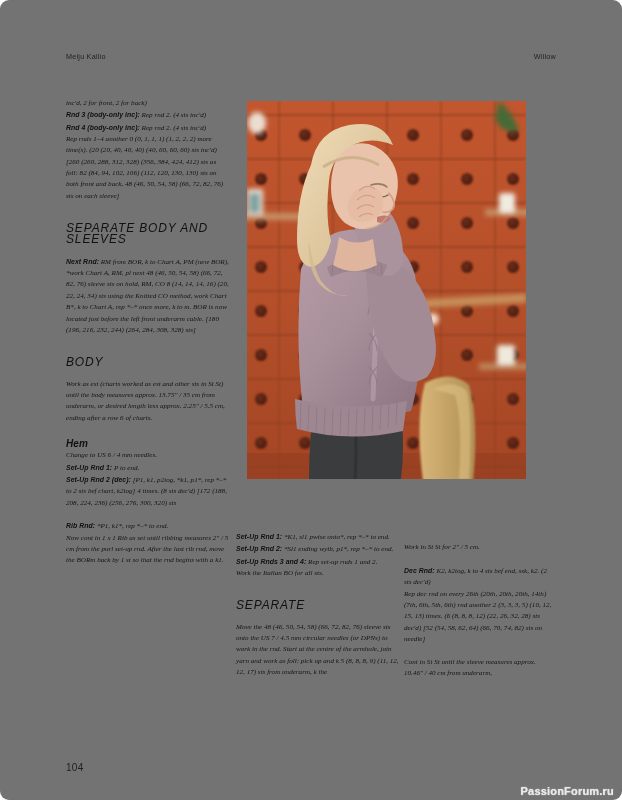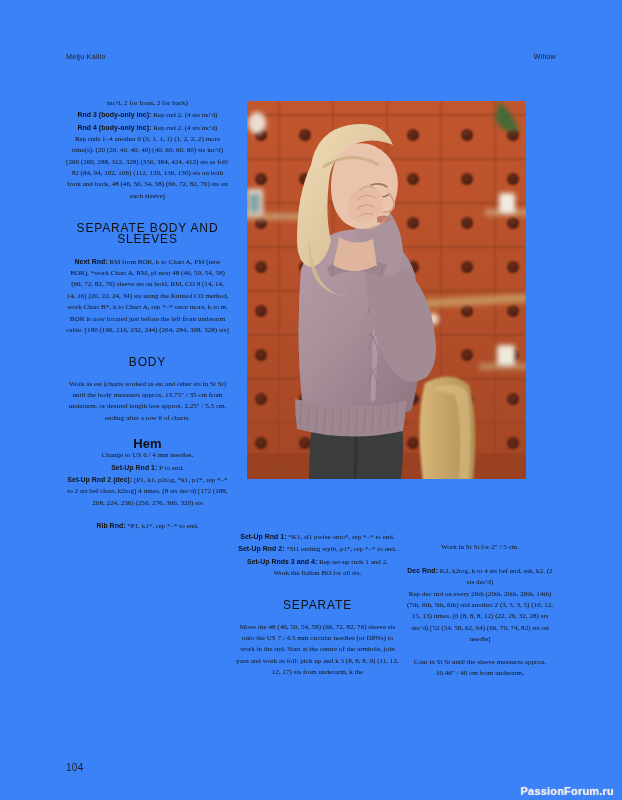--- a/index.html
+++ b/index.html
@@ -14,21 +14,22 @@
     position: relative;
     overflow: hidden;
     font-family: "Liberation Serif", serif;
     color: #1c1c1c;
     -webkit-font-smoothing: antialiased;
   }
 
   .page {
     position: absolute;
     inset: 0;
-    background: #3b82f6;
+    background: #737373;
+    border-radius: 9px;
   }
 
   
   .running-head {
     position: absolute;
     top: 52px;
     left: 66px;
     right: 66px;
     display: flex;
     justify-content: space-between;
@@ -49,22 +50,23 @@
     overflow: hidden;
     background: #7d2f1b;
   }
   .photo svg { display: block; width: 100%; height: 100%; }
 
   
   .col {
     position: absolute;
     font-size: 7.1px;
     line-height: 11.35px;
-    text-align: center;
+    text-align: left;
     color: #141414;
+    font-style: italic;
   }
   .col-1 { left: 66px; top: 98px; width: 163px; }
   .col-2 { left: 236px; top: 531px; width: 163px; }
   .col-3 { left: 404px; top: 531px; width: 152px; }
 
   .col p {
     margin: 0;
   }
   .col p.gap {
     margin-top: 11.35px;
@@ -77,21 +79,21 @@
     letter-spacing: 0.85px;
     font-weight: 400;
     color: #111;
     margin-top: 21px;
     margin-bottom: 10px;
   }
 
   
   .sub-head {
     font-family: "Liberation Sans", sans-serif;
-    font-size: 13px;
+    font-size: 10px;
     font-weight: 700;
     letter-spacing: 0.1px;
     color: #111;
     margin-top: 14px;
     margin-bottom: 1px;
   }
 
   
   .lbl {
     font-family: "Liberation Sans", sans-serif;
@@ -409,20 +411,21 @@
       <p>Rep rnds 1–4 another 0 (0, 1, 1, 1) (1, 2, 2, 2) more time(s). (20 (20, 40, 40, 40) (40, 60, 60, 60) sts inc'd) [260 (260, 288, 312, 328) (356, 384, 424, 412) sts as foll: 82 (84, 94, 102, 106) (112, 120, 130, 130) sts on both front and back, 48 (46, 50, 54, 58) (66, 72, 82, 76) sts on each sleeve]</p>
       <div class="sec-head">SEPARATE BODY AND SLEEVES</div>
       <p><span class="lbl">Next Rnd:</span><span> RM from BOR, k to Chart A, PM (new BOR), *work Chart A, RM, pl next 48 (46, 50, 54, 58) (66, 72, 82, 76) sleeve sts on hold, RM, CO 8 (14, 14, 14, 16) (20, 22, 24, 34) sts using the Knitted CO method, work Chart B*, k to Chart A, rep *–* once more, k to m. BOR is now located just before the left front underarm cable. [180 (196, 216, 232, 244) (264, 284, 308, 328) sts]</span></p>
       <div class="sec-head">BODY</div>
       <p>Work as est (charts worked as est and other sts in St St) until the body measures approx. 13.75" / 35 cm from underarm, or desired length less approx. 2.25" / 5.5 cm, ending after a row 6 of charts.</p>
       <div class="sub-head">Hem</div>
       <p>Change to US 6 / 4 mm needles.</p>
       <p><span class="lbl">Set-Up Rnd 1:</span><span> P to end.</span></p>
       <p><span class="lbl">Set-Up Rnd 2 (dec):</span><span> [P1, k1, p2tog, *k1, p1*, rep *–* to 2 sts bef chart, k2tog] 4 times. (8 sts dec'd) [172 (188, 208, 224, 236) (256, 276, 300, 320) sts</span></p>
       <p class="gap"><span class="lbl">Rib Rnd:</span><span> *P1, k1*, rep *–* to end.</span></p>
+      <p>Now cont in 1 x 1 Rib as set until ribbing measures 2" / 5 cm from the purl set-up rnd. After the last rib rnd, move the BORm back by 1 st so that the rnd begins with a k1.</p>
     </div>
 
   <div class="col col-2">
       <p><span class="lbl">Set-Up Rnd 1:</span><span> *K1, sl1 pwise onto*, rep *–* to end.</span></p>
       <p><span class="lbl">Set-Up Rnd 2:</span><span> *Sl1 ending wyib, p1*, rep *–* to end.</span></p>
       <p><span class="lbl">Set-Up Rnds 3 and 4:</span><span> Rep set-up rnds 1 and 2.</span></p>
       <p>Work the Italian BO for all sts.</p>
       <div class="sec-head">SEPARATE</div>
       <p>Move the 48 (46, 50, 54, 58) (66, 72, 82, 76) sleeve sts onto the US 7 / 4.5 mm circular needles (or DPNs) to work in the rnd. Start at the centre of the armhole, join yarn and work as foll: pick up and k 5 (8, 8, 8, 9) (11, 12, 12, 17) sts from underarm, k the</p>
     </div>

